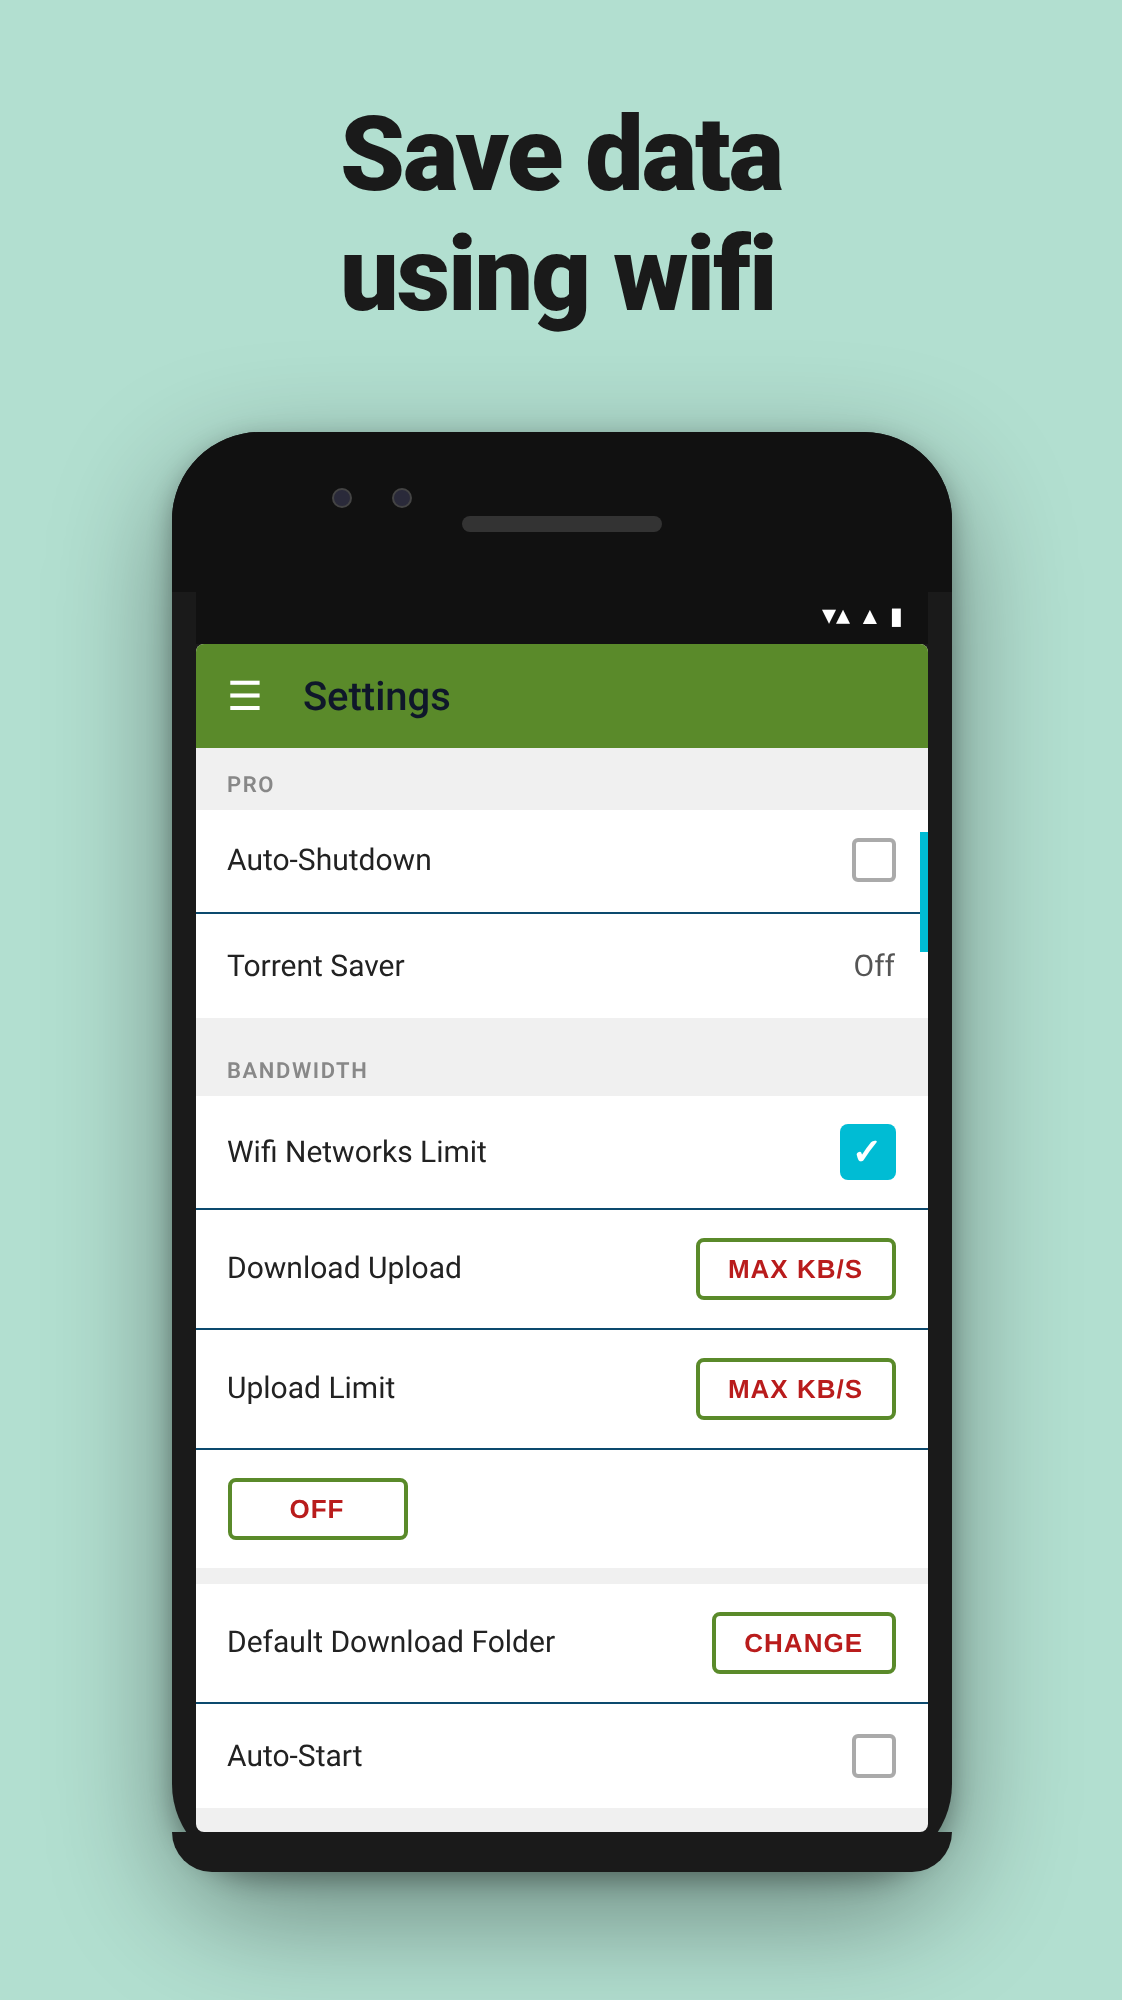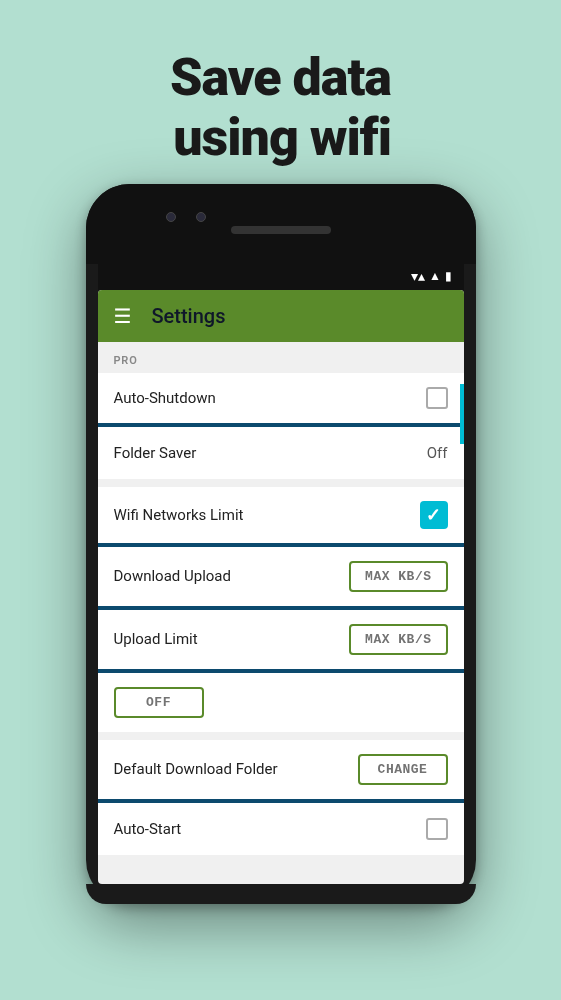--- a/index.html
+++ b/index.html
@@ -9,23 +9,23 @@
       height: 1000px;
       background-color: #b2dfd0;
       font-family: 'Roboto', Arial, sans-serif;
       overflow: hidden;
       display: flex;
       flex-direction: column;
       align-items: center;
     }
 
     .hero-text {
-      text-align: right;
+      text-align: left;
       margin-top: 48px;
-      margin-bottom: 16px;
+      margin-bottom: 48px;
     }
 
     .hero-text h1 {
       font-size: 52px;
       font-weight: 900;
       color: #1a1a1a;
       line-height: 1.15;
       letter-spacing: -1px;
     }
 
@@ -177,21 +177,21 @@
       letter-spacing: 0.8px;
       background: #f0f0f0;
     }
 
     .setting-row {
       display: flex;
       align-items: center;
       justify-content: space-between;
       padding: 14px 16px;
       background: white;
-      border-bottom: 4px solid #0c4a6e;
+      border-bottom: 1px solid #0c4a6e;
       min-height: 52px;
     }
 
     .setting-row:last-child {
       border-bottom: none;
     }
 
     .setting-label {
       font-size: 15px;
       color: #222;
@@ -229,25 +229,24 @@
     }
 
     
     .outlined-btn {
       border: 2px solid #5a8a2a;
       border-radius: 4px;
       padding: 6px 14px;
       background: white;
       font-size: 13px;
       font-weight: 600;
-      color: #737373;
+      color: #b91c1c;
       min-width: 90px;
       text-align: center;
       letter-spacing: 0.5px;
-      font-family: Liberation Mono, monospace;
     }
 
     
     .accent-bar {
       position: absolute;
       right: 12px;
       top: 200px;
       width: 4px;
       height: 60px;
       background: #00bcd4;
@@ -301,25 +300,26 @@
 
     <div class="settings-content">
 
       <div class="section-header">PRO</div>
       <div class="section">
         <div class="setting-row">
           <span class="setting-label">Auto-Shutdown</span>
           <div class="checkbox"></div>
         </div>
         <div class="setting-row">
-          <span class="setting-label">Folder Saver</span>
+          <span class="setting-label">Torrent Saver</span>
           <span class="value-text">Off</span>
         </div>
       </div>
 
+      <div class="section-header">BANDWIDTH</div>
       <div class="section">
         <div class="setting-row">
           <span class="setting-label">Wifi Networks Limit</span>
           <div class="checkbox-checked">
             <span class="checkmark">✓</span>
           </div>
         </div>
         <div class="setting-row">
           <span class="setting-label">Download Upload</span>
           <button class="outlined-btn">MAX KB/S</button>

